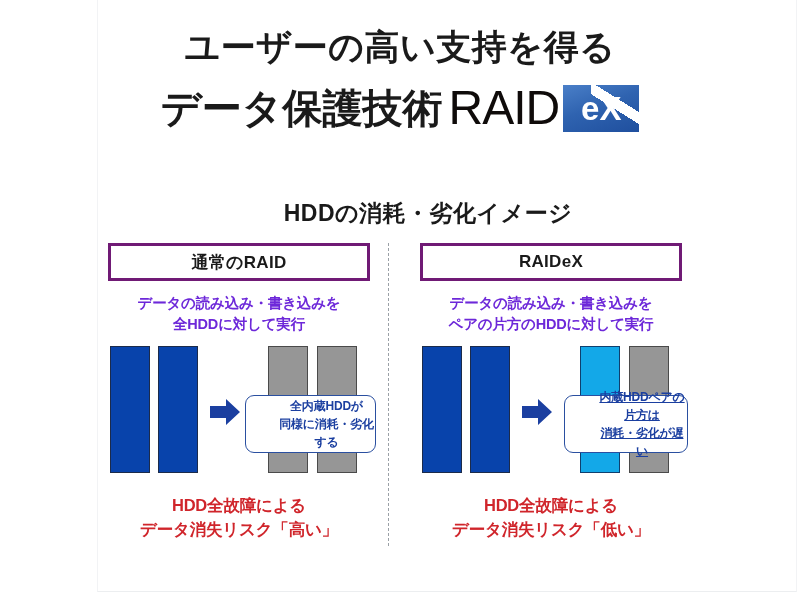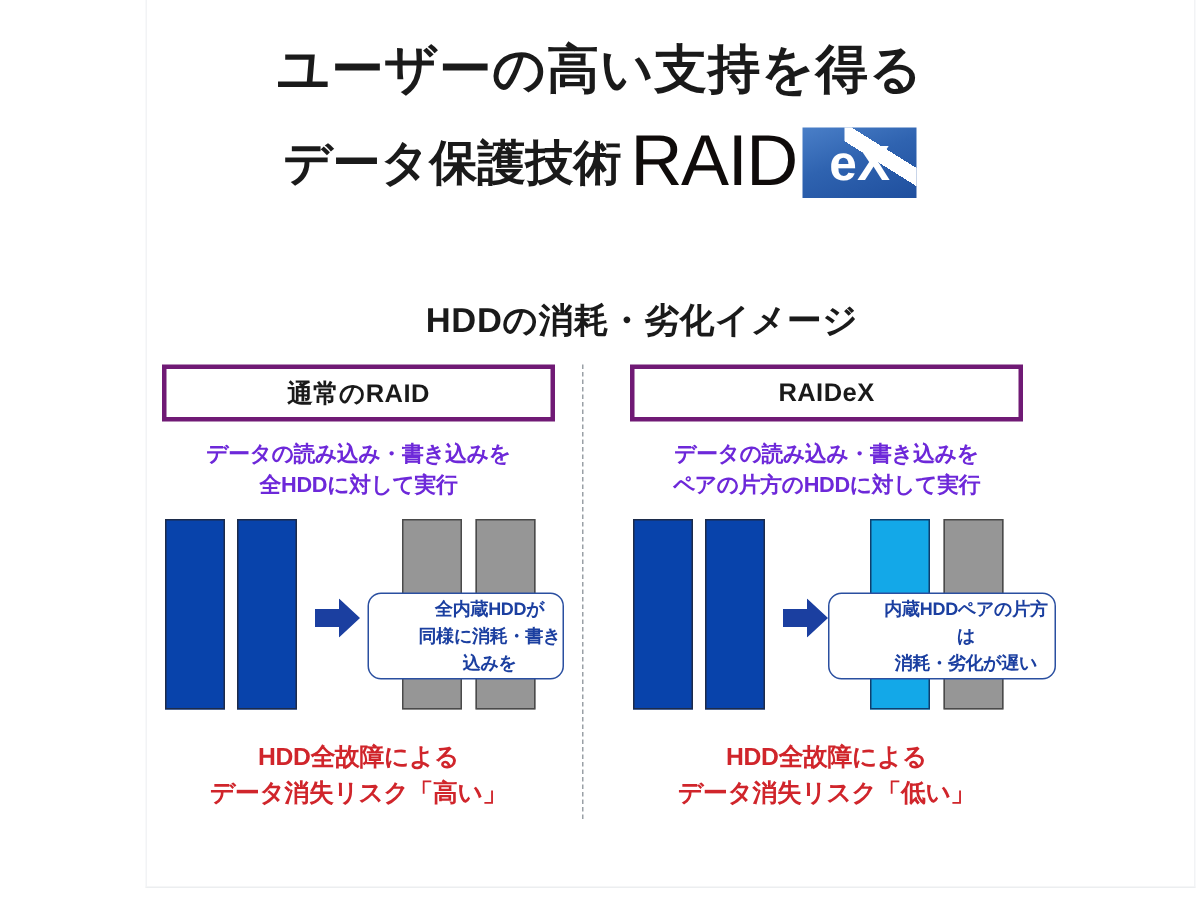--- a/index.html
+++ b/index.html
@@ -54,21 +54,21 @@
   .logo-row {
     position: absolute;
     left: 0;
     top: 84px;
     width: 800px;
     display: flex;
     align-items: center;
     justify-content: center;
   }
   .logo-jp {
-    font-size: 32px;
+    font-size: 40px;
     font-weight: 700;
     letter-spacing: 0px;
     color: #1a1a1a;
     line-height: 1;
     margin-right: 6px;
   }
   .logo-raid {
     font-size: 48px;
     font-weight: 400;
     letter-spacing: -1px;
@@ -205,21 +205,21 @@
     align-items: center;
     justify-content: center;
     color: #1b3fa0;
     font-size: 12px;
     font-weight: 700;
     line-height: 1.5;
     letter-spacing: -0.2px;
     text-align: center;
     padding-left: 32px;
   }
-  .callout.wide { left: 132px; width: 152px; }
+  .callout.wide { left: 144px; width: 124px; text-decoration: underline; }
 
   
   .risk {
     margin-top: 18px;
     text-align: center;
     font-size: 16.5px;
     font-weight: 700;
     line-height: 1.45;
     color: #d0252b;
     letter-spacing: -0.2px;
@@ -260,21 +260,21 @@
       <div class="hdd blue p2"></div>
       <div class="hdd gray p3"></div>
       <div class="hdd gray p4"></div>
 
       <svg class="arrow" viewBox="0 0 30 26">
         <polygon points="0,7 16,7 16,0 30,13 16,26 16,19 0,19" fill="#1b3fa0"></polygon>
       </svg>
 
       <div class="callout">
         <span>全内蔵HDDが</span>
-        <span>同様に消耗・書き込みを</span>
+        <span>同様に消耗・劣化する</span>
       </div>
     </div>
 
     <div class="risk">
       <div>HDD全故障による</div>
       <div>データ消失リスク「高い」</div>
     </div>
   </div>
 
   <div class="panel panel-right">

